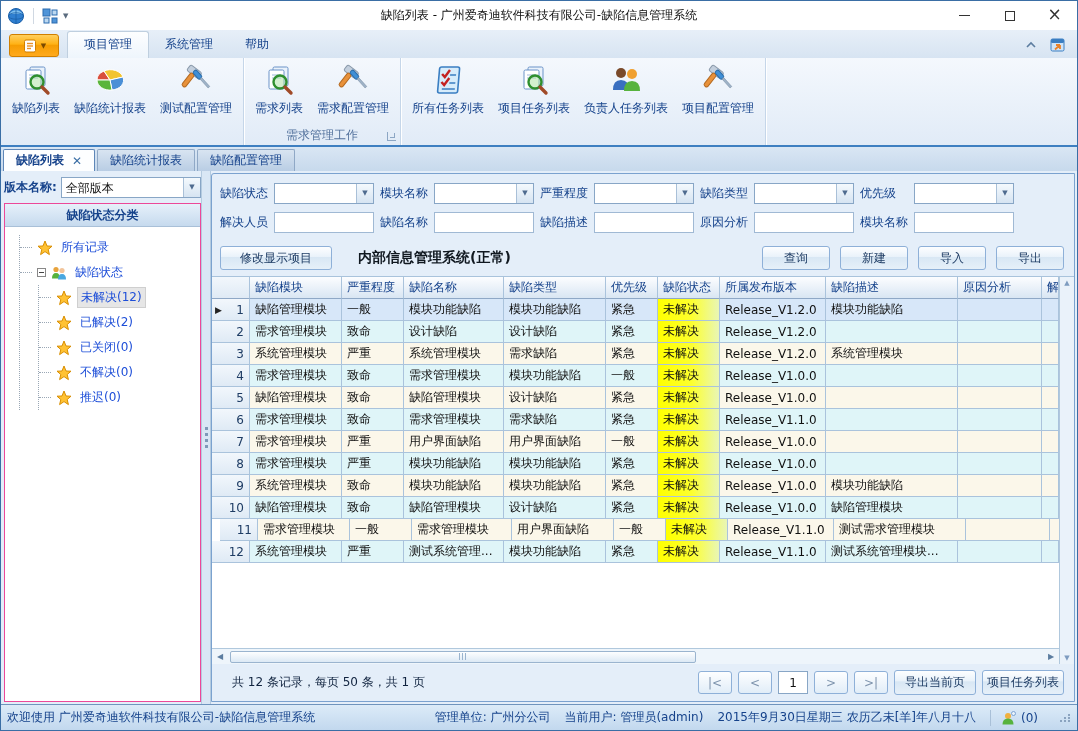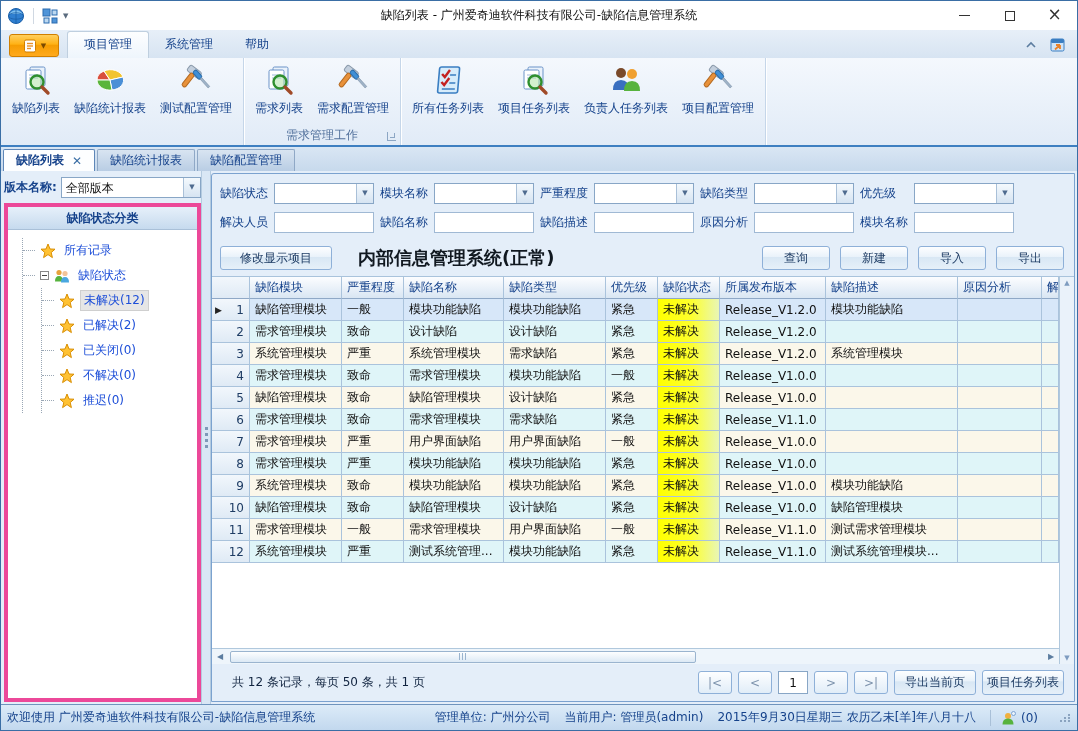--- a/index.html
+++ b/index.html
@@ -45,21 +45,21 @@
   .dtab .close{color:#3a6ea5;font-weight:bold;font-size:12px;line-height:1;}
 
   
   .content{flex:1;display:flex;min-height:0;background:#e4eef9;}
   .sidebar{width:200px;flex:0 0 200px;display:flex;flex-direction:column;padding:4px 0 2px 3px;}
   .version-row{display:flex;align-items:center;gap:4px;height:24px;margin-bottom:4px;}
   .version-row .vlabel{font-weight:bold;color:#15428b;}
   .combo{display:flex;height:21px;border:1px solid #88a6c6;background:#fff;}
   .combo .cval{flex:1;padding:2px 4px;color:#111;overflow:hidden;white-space:nowrap;}
   .combo .cbtn{width:17px;border-left:1px solid #a9c0d8;background:linear-gradient(#f4f9fd,#d6e4f2);display:flex;align-items:center;justify-content:center;color:#4f6b8f;font-size:7px;}
-  .tree-panel{flex:1;border:4px solid #ec4899;background:#fff;display:flex;flex-direction:column;min-height:0;}
+  .tree-panel{flex:1;border:1px solid #ec4899;background:#fff;display:flex;flex-direction:column;min-height:0;}
   .tree-header{height:23px;background:linear-gradient(#e6f0fa,#c6daee);border-bottom:1px solid #a9c0d8;display:flex;align-items:center;justify-content:center;font-weight:bold;color:#15428b;}
   .tree-body{flex:1;padding:8px 4px 4px 10px;overflow:hidden;}
   .titem{display:flex;align-items:center;height:25px;gap:5px;position:relative;color:#1d4ed8;}
   .titem .stub{width:12px;border-top:1px dotted #9aa7b5;}
   .titem .lbl{padding:1px 3px;white-space:nowrap;}
   .titem.selected .lbl{background:#e6e6e6;border:1px solid #cfcfcf;text-align:center;}
   .tchildren{margin-left:18px;border-left:1px dotted #9aa7b5;}
   .expander{width:9px;height:9px;border:1px solid #888;background:#fff;position:relative;flex:0 0 9px;}
   .expander:after{content:"";position:absolute;left:1px;right:1px;top:3px;border-top:1px solid #444;}
   .tree-root{border-left:1px dotted #9aa7b5;margin-left:4px;}
@@ -74,21 +74,21 @@
   .frow{display:flex;align-items:center;height:24px;margin-bottom:5px;}
   .ffield{display:flex;align-items:center;margin-right:6px;}
   .ffield .flabel{width:54px;color:#15428b;white-space:nowrap;}
   .ffield .fctl{width:100px;}
   .tinput{width:100%;height:21px;border:1px solid #a0b9d4;background:#fff;padding:0 4px;font:inherit;color:#111;}
 
   
   .toolrow{display:flex;align-items:center;padding:6px 10px 6px 8px;gap:10px;}
   .btn{height:24px;border:1px solid #8eb0d8;border-radius:3px;background:linear-gradient(#fdfeff,#e9f2fa 45%,#d8e7f4 46%,#e6f0f9);color:#1e3c64;display:flex;align-items:center;justify-content:center;padding:0 10px;white-space:nowrap;font:inherit;cursor:default;}
   .btn-modify{width:112px;}
-  .system-label{font-size:18px;font-weight:bold;color:#101820;padding-left:16px;}
+  .system-label{font-size:14px;font-weight:bold;color:#101820;padding-left:16px;}
   .tool-actions{margin-left:auto;display:flex;gap:10px;}
   .tool-actions .btn{width:68px;}
 
   
   .grid-wrap{flex:1;display:flex;min-height:0;background:#fff;border-top:1px solid #a9c3dc;}
   .grid{flex:1;display:flex;flex-direction:column;min-width:0;overflow:hidden;}
   .grow{display:flex;flex:0 0 22px;height:22px;}
   .gcell{border-right:1px solid #aac3dc;border-bottom:1px solid #aac3dc;padding:0 5px;display:flex;align-items:center;overflow:hidden;white-space:nowrap;color:#111;}
   .ghead .gcell{background:linear-gradient(#fcfdff,#d9e6f3);color:#15428b;border-bottom:1px solid #8fa8c6;}
   .gnum{background:linear-gradient(#f2f7fc,#dfeaf5);justify-content:flex-end;color:#1e3c64;position:relative;}
@@ -891,21 +891,21 @@
                   <span>缺陷管理模块</span>
                 </div>
                 <div class="gcell" style="width: 84px; flex: 0 0 84px;">
                   <span></span>
                 </div>
                 <div class="gcell" style="width: 18px; flex: 1 1 0%;">
                   <span></span>
                 </div>
               </div>
               <div class="grow row-cream">
-                <div class="gcell gnum" style="width: 38px; flex: 0 0 38px;">
+                <div class="gcell gnum" style="width: 38px; flex: 0 0 38px; margin-left: 8px;">
                   <span>11</span>
                 </div>
                 <div class="gcell" style="width: 92px; flex: 0 0 92px;">
                   <span>需求管理模块</span>
                 </div>
                 <div class="gcell" style="width: 62px; flex: 0 0 62px;">
                   <span>一般</span>
                 </div>
                 <div class="gcell" style="width: 100px; flex: 0 0 100px;">
                   <span>需求管理模块</span>

